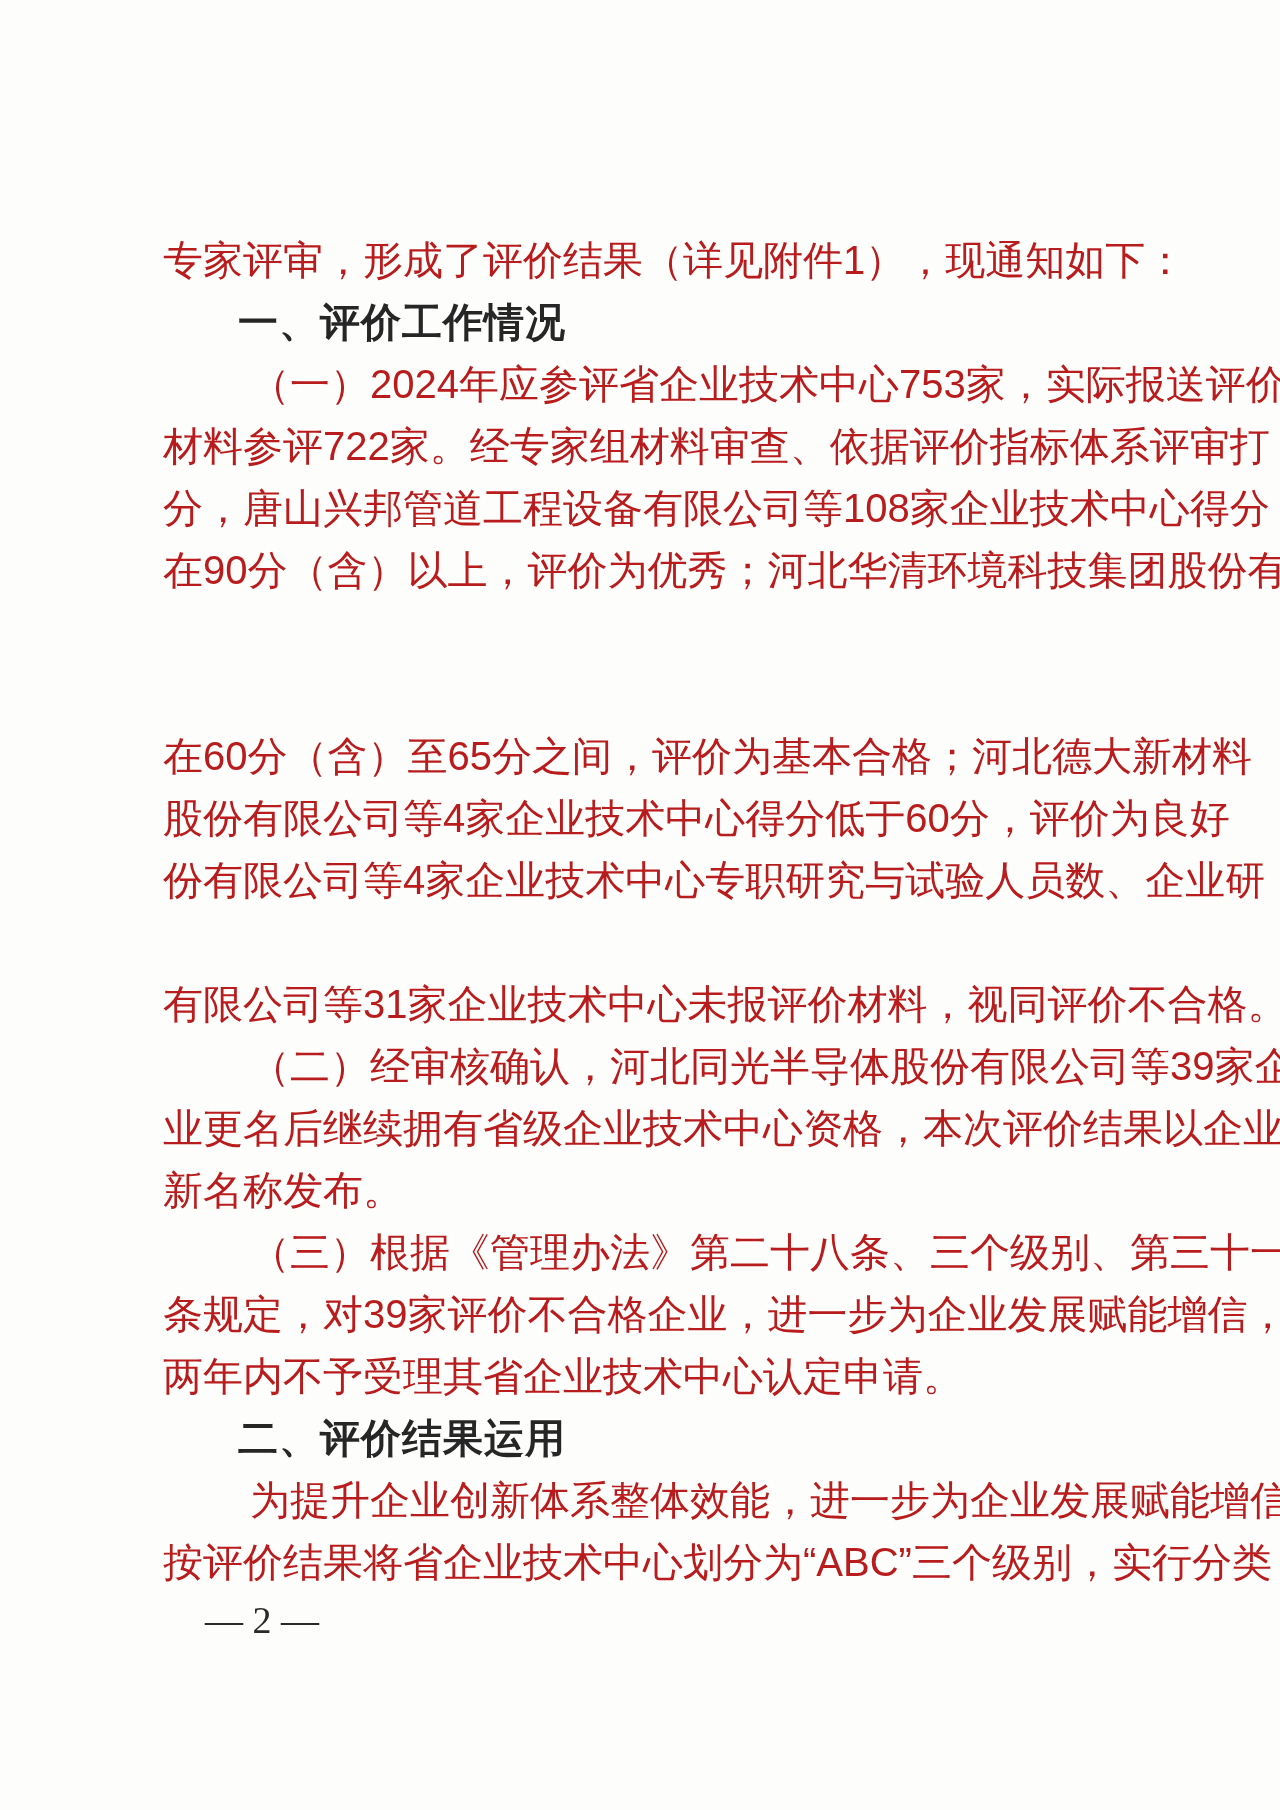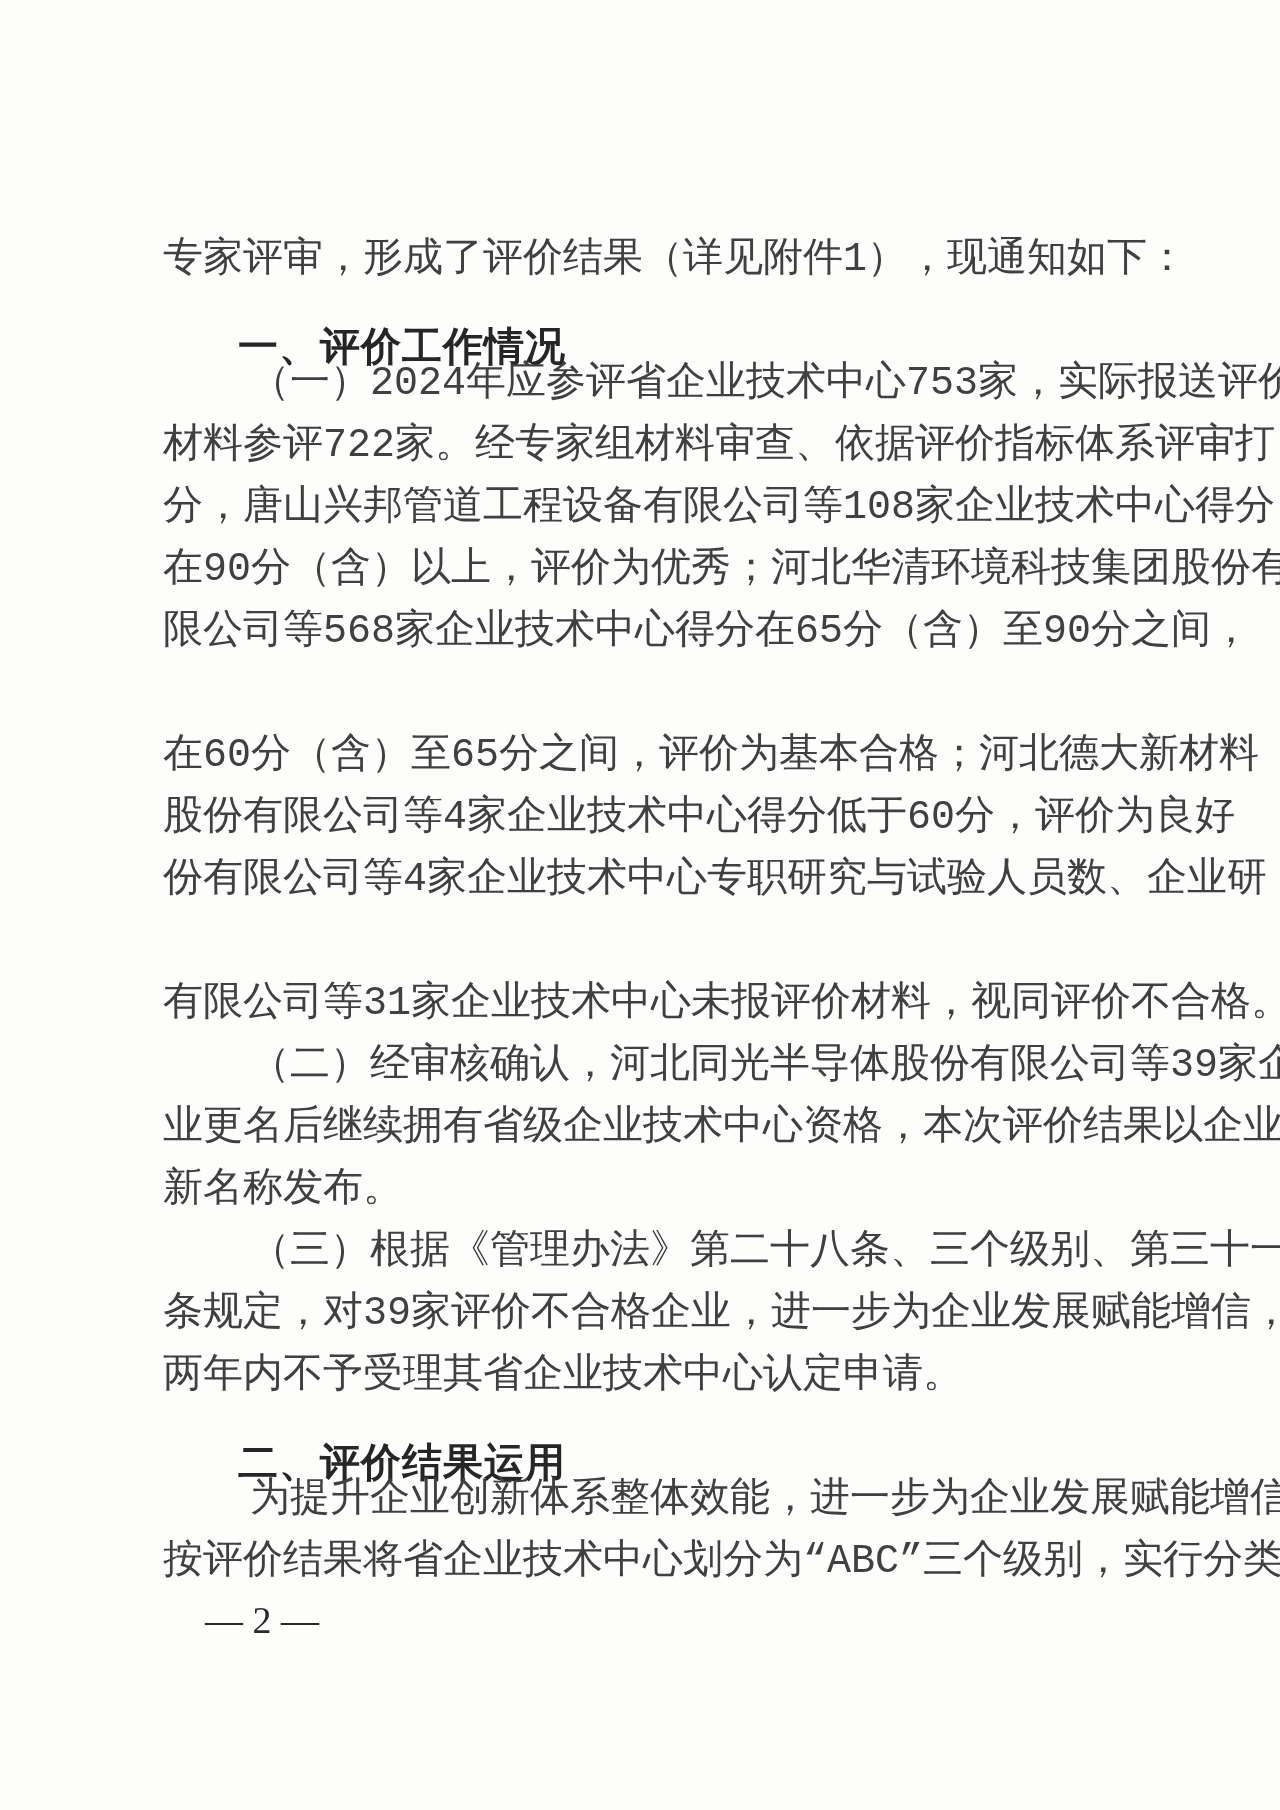--- a/index.html
+++ b/index.html
@@ -19,24 +19,24 @@
       left: 0; top: 0;
       width: 1280px;
       height: 1810px;
       background: #fdfdfc;
     }
     .line {
       position: absolute;
       left: 163px;
       width: 932px;
       height: 62px;
-      font-family: Liberation Mono, monospace;
+      font-family: Liberation Sans, sans-serif;
       font-size: 40px;
       line-height: 62px;
-      color: #404040;
+      color: #b91c1c;
       white-space: nowrap;
       text-align: justify;
       text-align-last: justify;
       letter-spacing: 0;
     }
     .line.last {
       text-align-last: left;
     }
     .line.indent {
       left: 250px;
@@ -44,21 +44,20 @@
     }
     .line.heading {
       left: 238px;
       width: 500px;
       font-family: "DejaVu Sans", "Liberation Sans", sans-serif;
       font-weight: bold;
       color: #262626;
       text-align: center;
       text-align-last: left;
       letter-spacing: 1px;
-      margin-top: 24px;
     }
     .page-number {
       position: absolute;
       left: 205px;
       top: 1598px;
       height: 44px;
       font-family: "Liberation Serif", "DejaVu Serif", serif;
       font-size: 38px;
       line-height: 44px;
       color: #2a2a2a;
@@ -68,21 +67,20 @@
 </head>
 <body>
 
 <div class="page">
   <div class="line last" style="top:229px">专家评审，形成了评价结果（详见附件1），现通知如下：</div>
   <div class="line heading" style="top:291px">一、评价工作情况</div>
   <div class="line indent" style="top:353px">（一）2024年应参评省企业技术中心753家，实际报送评价</div>
   <div class="line" style="top:415px">材料参评722家。经专家组材料审查、依据评价指标体系评审打</div>
   <div class="line" style="top:477px">分，唐山兴邦管道工程设备有限公司等108家企业技术中心得分</div>
   <div class="line" style="top:539px">在90分（含）以上，评价为优秀；河北华清环境科技集团股份有</div>
-  <div class="line" style="top:601px">限公司等568家企业技术中心得分在65分（含）至90分之间，</div>
   <div class="line" style="top:725px">在60分（含）至65分之间，评价为基本合格；河北德大新材料</div>
   <div class="line" style="top:787px">股份有限公司等4家企业技术中心得分低于60分，评价为良好</div>
   <div class="line" style="top:849px">份有限公司等4家企业技术中心专职研究与试验人员数、企业研</div>
   <div class="line" style="top:973px">有限公司等31家企业技术中心未报评价材料，视同评价不合格。</div>
   <div class="line indent" style="top:1035px">（二）经审核确认，河北同光半导体股份有限公司等39家企</div>
   <div class="line" style="top:1097px">业更名后继续拥有省级企业技术中心资格，本次评价结果以企业</div>
   <div class="line last" style="top:1159px">新名称发布。</div>
   <div class="line indent" style="top:1221px">（三）根据《管理办法》第二十八条、三个级别、第三十一</div>
   <div class="line" style="top:1283px">条规定，对39家评价不合格企业，进一步为企业发展赋能增信，</div>
   <div class="line last" style="top:1345px">两年内不予受理其省企业技术中心认定申请。</div>

